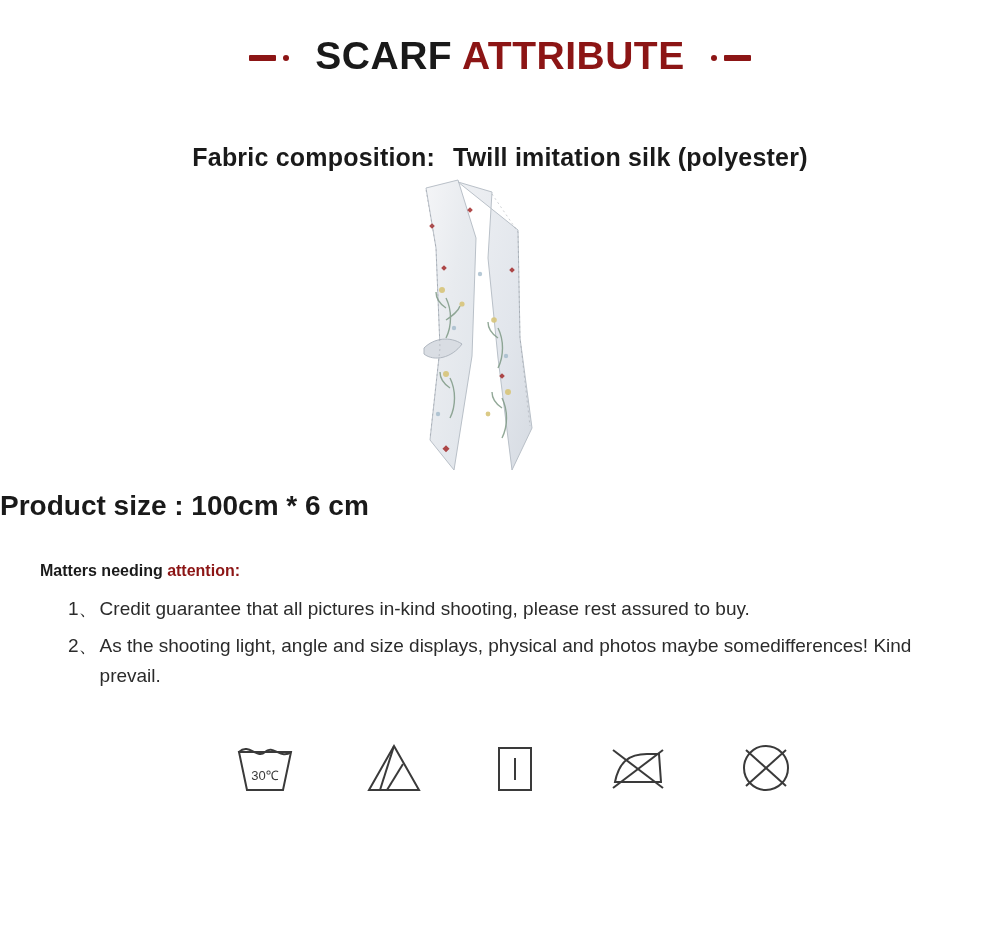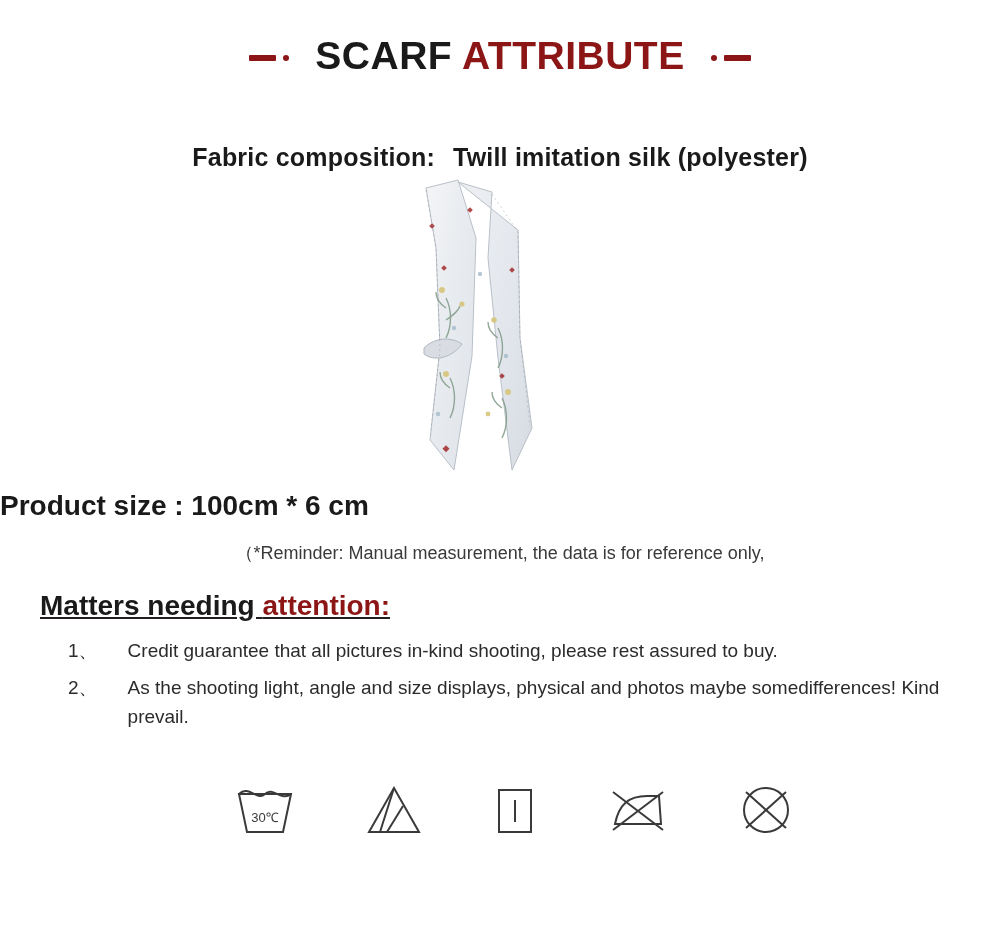--- a/index.html
+++ b/index.html
@@ -91,24 +91,23 @@
   .reminder {
     text-align: center;
     font-size: 18px;
     color: #3a3a3a;
     margin-top: 16px;
     line-height: 1.75;
   }
 
   
   .attention-head {
-    margin: 20px 0 0 40px;
-    font-size: 28px;
-    font-weight: bold;
-    text-decoration: underline;
+    margin: 40px 0 0 40px;
+    font-size: 16px;
+    font-weight: bold;
   }
   .attention-head .dark { color: #1a1a1a; }
   .attention-head .accent { color: #8c1515; }
 
   .notes {
     margin: 14px 0 0 68px;
     width: 880px;
   }
   .note {
     display: flex;
@@ -116,21 +115,21 @@
     font-size: 19px;
     color: #2b2b2b;
     line-height: 1.55;
     margin-bottom: 8px;
   }
   .note .num {
     flex: 0 0 auto;
     white-space: nowrap;
     margin-right: 2px;
   }
-  .note .txt { flex: 1 1 auto; margin-left: 28px; }
+  .note .txt { flex: 1 1 auto; }
 
   
   .care-row {
     display: flex;
     justify-content: center;
     align-items: flex-end;
     gap: 68px;
     margin-top: 48px;
     padding-left: 28px;
   }
@@ -216,21 +215,20 @@
 
       <g stroke="#8b9099" stroke-width="0.8" opacity="0.5">
         <path d="M46,12 L56,70 L60,170 L50,260" fill="none" stroke-dasharray="2 3"></path>
         <path d="M112,16 L138,54 L140,160 L150,248" fill="none" stroke-dasharray="2 3"></path>
       </g>
     </svg>
   </div>
 
   <div class="product-size">Product size : 100cm * 6 cm</div>
   <div class="reminder">
-    <div>（*Reminder: Manual measurement, the data is for reference only,</div>
   </div>
 
   <div class="attention-head">
     <span class="dark">Matters needing </span><span class="accent">attention:</span>
   </div>
 
   <div class="notes">
     <div class="note">
       <span class="num">1、</span>
       <span class="txt">Credit guarantee that all pictures in-kind shooting, please rest assured to buy.</span>

